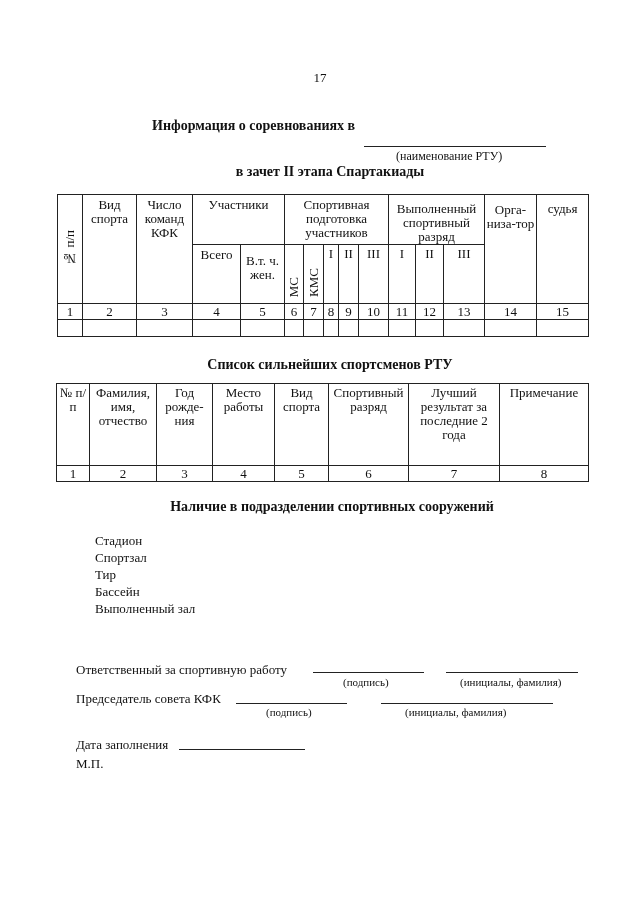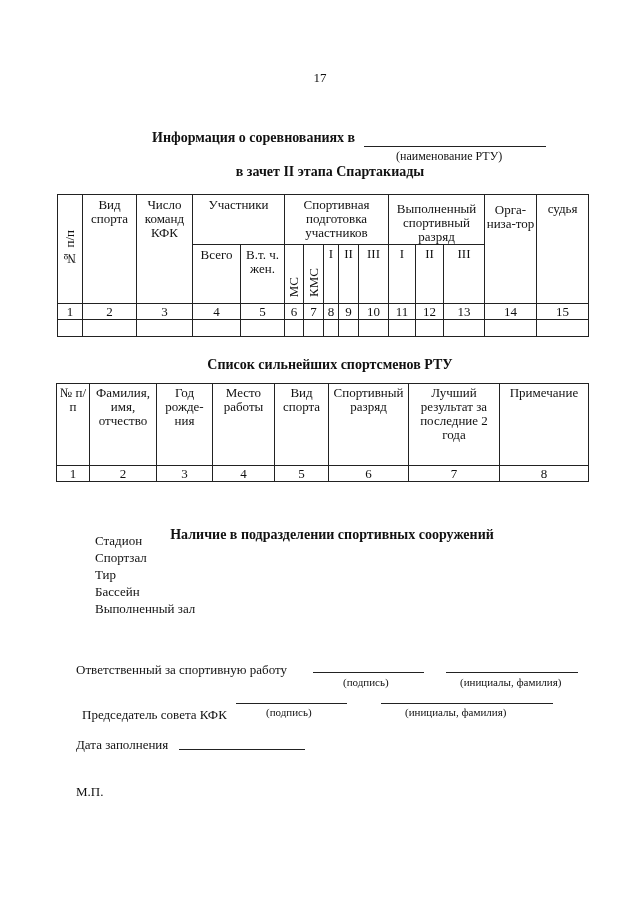--- a/index.html
+++ b/index.html
@@ -3,21 +3,21 @@
 <meta charset="utf-8">
 <style>
   html, body { margin: 0; padding: 0; background: #ffffff; }
   body {
     width: 640px; height: 900px; position: relative; overflow: hidden;
     font-family: "Liberation Serif", "DejaVu Serif", serif;
     color: #111; font-size: 13px;
   }
   .abs { position: absolute; }
   .page-number { left: 0; width: 640px; top: 70px; text-align: center; font-size: 13px; }
-  .title1 { left: 152px; top: 130px; font-weight: bold; font-size: 14px; white-space: nowrap; }
+  .title1 { left: 152px; top: 118px; font-weight: bold; font-size: 14px; white-space: nowrap; }
   .title1-line { left: 364px; top: 146px; width: 182px; border-bottom: 1px solid #222; }
   .title1-sub { left: 396px; top: 149px; font-size: 12px; white-space: nowrap; }
   .title2 { left: 0; width: 640px; text-align: center; padding-left: 20px; box-sizing: border-box; top: 164px; font-weight: bold; font-size: 14px; }
 
   table { border-collapse: collapse; position: absolute; table-layout: fixed; }
   td { border: 1px solid #222; padding: 0; vertical-align: top; text-align: center; font-size: 13px; line-height: 14px; overflow: hidden; }
   .num td { vertical-align: middle; line-height: 15px; }
   .vert { writing-mode: vertical-rl; transform: rotate(180deg); display: inline-block; white-space: nowrap; }
   .vcell { vertical-align: middle; }
   .vcell-bottom { vertical-align: bottom; padding-bottom: 3px; }
@@ -66,21 +66,21 @@
     <td rowspan="2" style="padding-top:3px">Вид спорта</td>
     <td rowspan="2" style="padding-top:3px">Число команд КФК</td>
     <td colspan="2" style="padding-top:3px">Участники</td>
     <td colspan="5" style="padding-top:3px">Спортивная подготовка участников</td>
     <td colspan="3" style="padding-top:7px">Выполненный спортивный разряд</td>
     <td rowspan="2" style="padding-top:8px">Орга-низа-тор</td>
     <td rowspan="2" style="padding-top:7px">судья</td>
   </tr>
   <tr style="height:59px">
     <td style="padding-top:3px">Всего</td>
-    <td style="padding-top:3px">В.т. ч. жен.</td>
+    <td style="padding-top:9px">В.т. ч. жен.</td>
     <td class="vcell-bottom"><span class="vert">МС</span></td>
     <td class="vcell-bottom"><span class="vert">КМС</span></td>
     <td style="padding-top:2px">I</td>
     <td style="padding-top:2px">II</td>
     <td style="padding-top:2px">III</td>
     <td style="padding-top:2px">I</td>
     <td style="padding-top:2px">II</td>
     <td style="padding-top:2px">III</td>
   </tr>
   <tr class="num" style="height:16px">
@@ -150,36 +150,36 @@
     <td>3</td>
     <td>4</td>
     <td>5</td>
     <td>6</td>
     <td>7</td>
     <td>8</td>
   </tr>
 </tbody>
   </table>
 
-<div class="abs section-title" style="top:527px; padding-left:24px; box-sizing:border-box;">Наличие в подразделении спортивных сооружений</div>
+<div class="abs section-title" style="top:499px; padding-left:24px; box-sizing:border-box;">Наличие в подразделении спортивных сооружений</div>
 
 <div class="abs facility" style="top:533px">Стадион</div>
 <div class="abs facility" style="top:550px">Спортзал</div>
 <div class="abs facility" style="top:567px">Тир</div>
 <div class="abs facility" style="top:584px">Бассейн</div>
 <div class="abs facility" style="top:601px">Выполненный зал</div>
 
 <div class="abs sig-label" style="left:76px; top:662px;">Ответственный за спортивную работу</div>
 <div class="abs sig-line" style="left:313px; top:672px; width:111px;"></div>
 <div class="abs sig-line" style="left:446px; top:672px; width:132px;"></div>
 <div class="abs sig-caption" style="left:343px; top:676px;">(подпись)</div>
 <div class="abs sig-caption" style="left:460px; top:676px;">(инициалы, фамилия)</div>
 
-<div class="abs sig-label" style="left:82px; top:691px;margin-top:16px;">Председатель совета КФК</div>
+<div class="abs sig-label" style="left:76px; top:691px;">Председатель совета КФК</div>
 <div class="abs sig-line" style="left:236px; top:703px; width:111px;"></div>
 <div class="abs sig-line" style="left:381px; top:703px; width:172px;"></div>
 <div class="abs sig-caption" style="left:266px; top:706px;">(подпись)</div>
 <div class="abs sig-caption" style="left:405px; top:706px;">(инициалы, фамилия)</div>
 
 <div class="abs sig-label" style="left:76px; top:737px;">Дата заполнения</div>
 <div class="abs sig-line" style="left:179px; top:749px; width:126px;"></div>
 
-<div class="abs sig-label" style="left:76px; top:784px;">М.П.</div>
+<div class="abs sig-label" style="left:76px; top:756px;">М.П.</div>
 
 </body></html>

